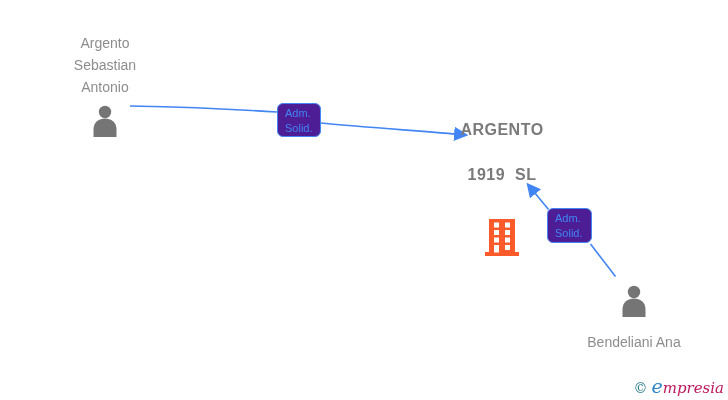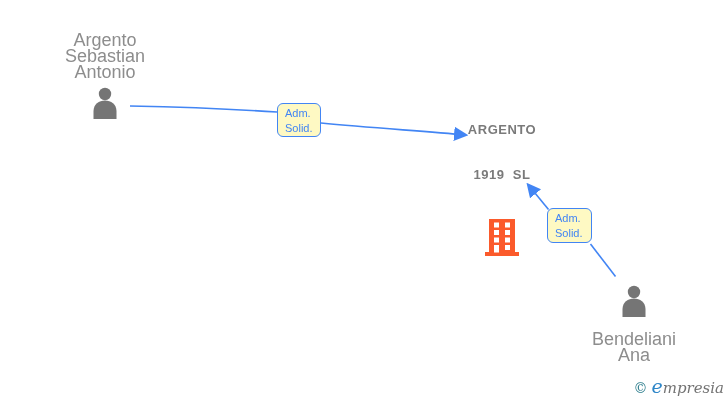--- a/index.html
+++ b/index.html
@@ -18,40 +18,40 @@
     z-index: 1;
   }
   .node {
     position: absolute;
     z-index: 2;
     text-align: center;
     cursor: pointer;
   }
   .person-label {
     color: #8d8d8d;
-    font-size: 18px;
-    line-height: 16px;
+    font-size: 14px;
+    line-height: 22px;
   }
   .person-glyph { display: inline-block; margin-top: 7px; }
   .node-person-2 .person-glyph { margin-top: 0; }
   .node-person-2 .person-label { margin-top: 10px; }
   .company-label {
     color: #7a7a7a;
     font-weight: bold;
-    font-size: 13px;
+    font-size: 16px;
     line-height: 15px;
     letter-spacing: 0.5px;
     white-space: pre;
   }
   .building-glyph { display: inline-block; margin-top: 7px; }
   .edge-label-box {
     position: absolute;
     z-index: 3;
     box-sizing: border-box;
-    background: #fef9c3;
+    background: #4c1d95;
     border: 1.5px solid #4285f4;
     border-radius: 6px;
     padding: 2px 4px 2px 7px;
     color: #4285f4;
     font-size: 11px;
     line-height: 15px;
     text-align: left;
   }
   .edge-label-box .lbl-line { display: block; }
   .box-1 { left: 277px; top: 103px; width: 44px; height: 34px; }
@@ -69,21 +69,21 @@
     font-size: 14px;
     font-style: normal;
     margin-right: 4px;
   }
   .logo-initial {
     color: #2e86c8;
     font-size: 19px;
     font-style: italic;
   }
   .logo-rest {
-    color: #737373;
+    color: #be185d;
     font-size: 15px;
     font-style: italic;
   }
   .node-person-1 { left: 55px; top: 32px; width: 100px; }
   .node-company  { left: 452px; top: 92px; width: 100px; }
   .node-person-2 { left: 584px; top: 285px; width: 100px; }
 </style>
 </head>
 <body>
 

